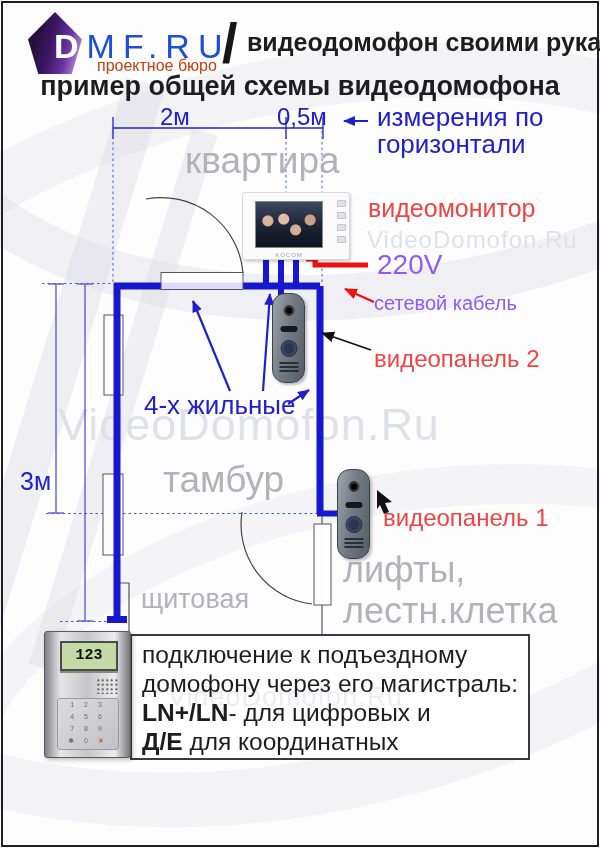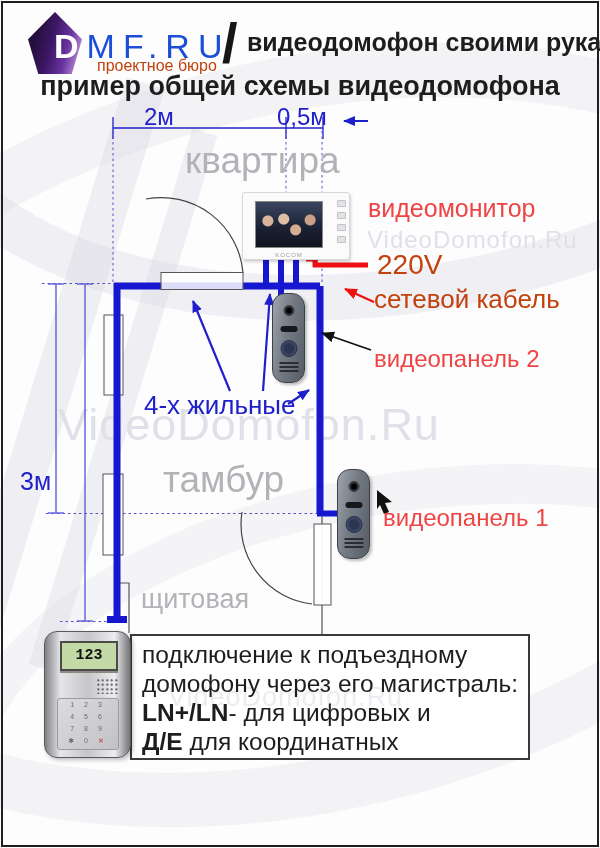--- a/index.html
+++ b/index.html
@@ -24,30 +24,30 @@
     background:linear-gradient(105deg,#250f3c 20%,#3d1766 45%,#6b34a0 70%,#b892d6 92%,#efe6f6 100%);}
   .logo-text{position:absolute;left:54px;top:27px;font-size:34px;color:#1d4ed8;letter-spacing:8px;z-index:4;}
   .logo-text::first-letter{color:#ffffff;font-weight:bold;}
   .logo-sub{position:absolute;left:97px;top:57px;font-size:16px;color:#c2410c;z-index:4;}
   .slash{position:absolute;left:222px;top:10px;font-size:56px;font-weight:bold;color:#161616;z-index:4;}
   .tagline{position:absolute;left:247px;top:28px;font-size:25px;font-weight:bold;color:#1d1d1d;z-index:4;white-space:nowrap;}
   .title{position:absolute;left:0;top:71px;width:600px;text-align:center;font-size:27px;font-weight:bold;color:#1d1d1d;z-index:4;}
   
   .lbl{position:absolute;z-index:6;white-space:nowrap;}
   .blue{color:#2020cb;}
-  .red{color:#c2410c;}
+  .red{color:#8b5cf6;}
   .dark{color:#ef4444;}
   .room{color:#b2b2b7;}
-  .m2{left:144px;top:103px;font-size:24px;}
+  .m2{left:160px;top:103px;font-size:24px;}
   .m05{left:277px;top:103px;font-size:24px;}
   .mnote{left:377px;top:104px;font-size:26px;line-height:27px;}
   .kvartira{left:185px;top:140px;font-size:37px;}
   .monitor-lbl{left:368px;top:194px;font-size:25px;}
   .v220{left:377px;top:249px;font-size:28px;}
-  .setcable{left:374px;top:284px;font-size:26px;}
+  .setcable{left:374px;top:292px;font-size:20px;}
   .panel2-lbl{left:374px;top:333px;font-size:24px;margin-top:12px;}
   .wires-lbl{left:144px;top:389px;font-size:26px;line-height:33px;}
   .m3{left:20px;top:467px;font-size:25px;}
   .tambur{left:163px;top:459px;font-size:37px;}
   .panel1-lbl{left:383px;top:504px;font-size:24px;}
   .lifts{left:343px;top:549px;font-size:36px;line-height:41px;white-space:pre-line;}
   .m4{left:49px;top:582px;font-size:25px;margin-top:46px;}
   .shchit{left:141px;top:584px;font-size:27px;}
   
   #wires{position:absolute;left:0;top:0;z-index:5;}
@@ -69,21 +69,21 @@
     border:1px solid #3c4048;box-shadow:2px 2px 3px rgba(0,0,0,.25);}
   .doorpanel .cam{position:absolute;left:50%;top:11px;transform:translateX(-50%);width:9px;height:9px;border-radius:50%;
     background:radial-gradient(circle,#000 35%,#2e3238 60%,#555b63 100%);border:1px solid #333;}
   .doorpanel .slot{position:absolute;left:50%;top:32px;transform:translateX(-50%);width:17px;height:6px;border-radius:3px;background:#16181c;}
   .doorpanel .btn{position:absolute;left:50%;top:46px;transform:translateX(-50%);width:15px;height:15px;border-radius:50%;
     background:radial-gradient(circle,#2b3550 40%,#3d4a70 65%,#6a7090 100%);border:1px solid #23293a;}
   .doorpanel .grille{position:absolute;left:50%;bottom:9px;transform:translateX(-50%);width:19px;height:11px;
     background:repeating-linear-gradient(180deg,#2a2d33 0 2px,transparent 2px 4px);}
   .p2{left:272px;top:293px;}
   .p1{left:337px;top:469px;}
-  .intercom{position:absolute;left:44px;top:631px;width:85px;height:125px;border-radius:13px;z-index:8;
+  .intercom{position:absolute;left:44px;top:631px;width:85px;height:125px;border-radius:3px;z-index:8;
     background:linear-gradient(90deg,#808086 0,#e6e6e8 18%,#c6c6ca 50%,#ededef 82%,#737378 100%);
     border:1px solid #59595e;box-shadow:2px 2px 4px rgba(0,0,0,.25);}
   .intercom .lcd{position:absolute;left:15px;top:9px;width:54px;height:26px;background:#c3d9a6;border:2px solid #4a4a4a;
     text-align:center;font-size:15px;font-weight:bold;color:#111;line-height:26px;font-family:"Liberation Mono",monospace;}
   .intercom .lcdline{position:absolute;left:15px;top:39px;width:58px;height:2px;background:#8a8a80;}
   .intercom .spk{position:absolute;right:12px;top:46px;width:22px;height:16px;
     background-image:radial-gradient(#66666c 1px,transparent 1.3px);background-size:4.5px 4.5px;}
   .intercom .pad{position:absolute;left:12px;top:66px;width:60px;height:50px;background:linear-gradient(135deg,#dcdcde,#c2c2c6);
     border:1px solid #9a9aa0;border-radius:3px;font-size:7px;color:#6b6b72;text-align:center;line-height:12px;letter-spacing:4px;}
   .intercom .pad .xr{color:#c03030;}
@@ -192,26 +192,32 @@
     <line x1="230" y1="391" x2="193" y2="301" stroke="#2020cb" stroke-width="2.2" marker-end="url(#mb)"></line>
     <line x1="263" y1="391" x2="270" y2="294" stroke="#2020cb" stroke-width="2.2" marker-end="url(#mb)"></line>
     <line x1="288" y1="404" x2="309" y2="390" stroke="#2020cb" stroke-width="2.2" marker-end="url(#mb)"></line>
     <line x1="374" y1="302" x2="345" y2="289" stroke="#ee1111" stroke-width="2.4" marker-end="url(#mr)"></line>
     <line x1="371" y1="350" x2="322" y2="333" stroke="#111" stroke-width="1.8" marker-end="url(#mk)"></line>
     <polygon points="377,490 392,502 385,503 389,512 384,514 380,505 377,509" fill="#111"></polygon>
   </svg>
 
   <div class="lbl blue m2">2м</div>
   <div class="lbl blue m05">0,5м</div>
+  <div class="lbl blue mnote">
+    <div>измерения по</div>
+    <div>горизонтали</div>
+  </div>
   <div class="lbl blue m3">3м</div>
   <div class="lbl blue m4">4м</div>
 
   <div class="lbl room kvartira">квартира</div>
   <div class="lbl room tambur">тамбур</div>
   <div class="lbl room shchit">щитовая</div>
+  <div class="lbl room lifts">лифты,
+лестн.клетка</div>
 
   <div class="lbl dark monitor-lbl">видеомонитор</div>
   <div class="lbl red v220">220V</div>
   <div class="lbl red setcable">сетевой кабель</div>
   <div class="lbl dark panel2-lbl">видеопанель 2</div>
   <div class="lbl dark panel1-lbl">видеопанель 1</div>
   <div class="lbl blue wires-lbl">
     <div>4-х жильные</div>
   </div>
 

